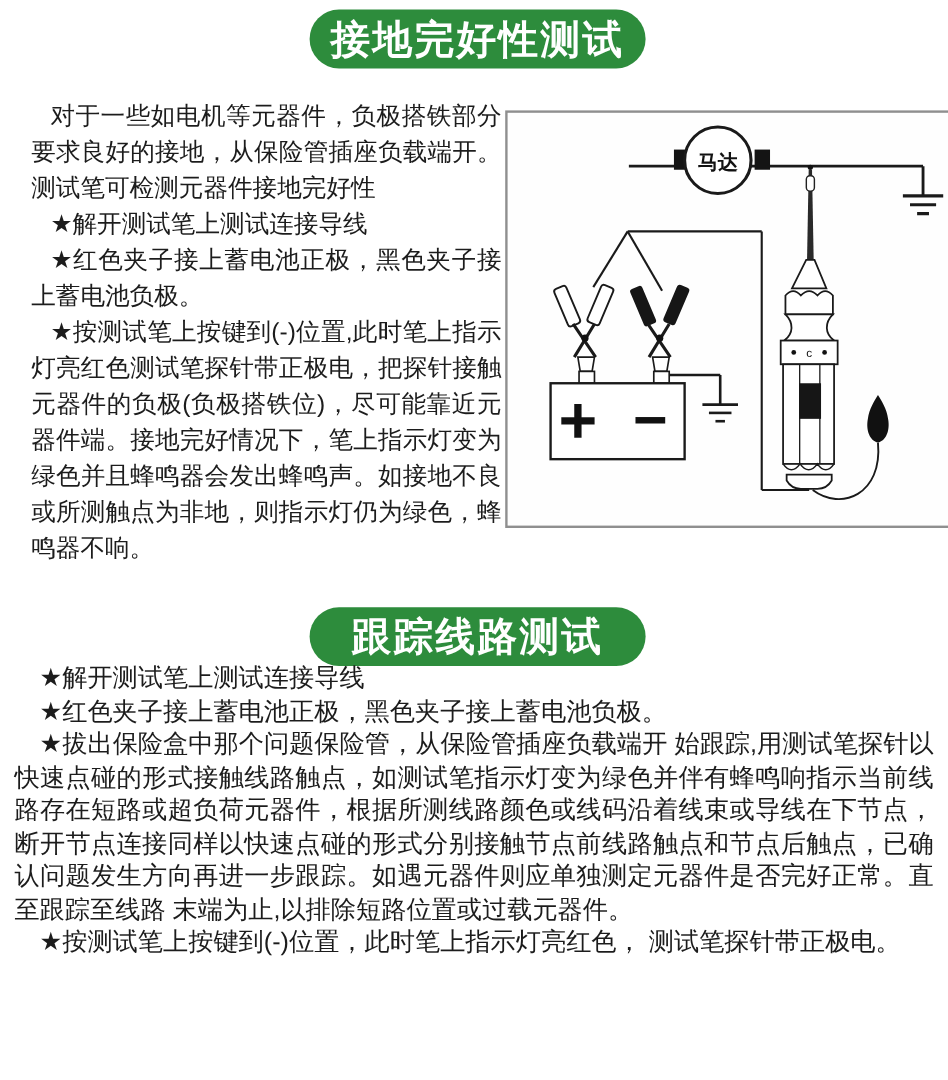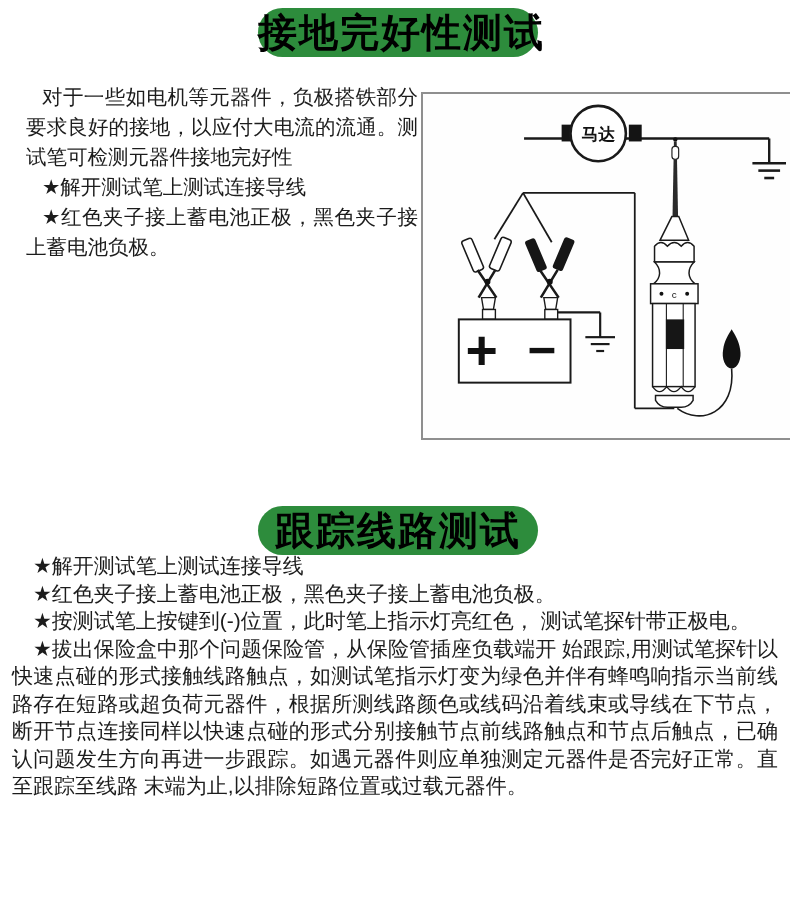--- a/index.html
+++ b/index.html
@@ -10,22 +10,22 @@
     color:#1c1c1c;
     position:relative;
     overflow:hidden;
   }
   .pill{
     position:absolute;
     left:258px;
     width:280px;height:49px;
     background:#2d8c3c;
     border-radius:25px;
-    color:#000000;
-    font-size:39px;
+    color:#ffffff;
+    font-size:33px;
     font-weight:bold;
     letter-spacing:2px;
     text-align:center;
     line-height:50px;
     white-space:nowrap;
   }
   .pill1{top:8px;}
   .pill2{top:506px;}
   .sec1-text{
     position:absolute;
@@ -53,23 +53,24 @@
     background:#fefefe;
   }
   .diagram svg{display:block;width:100%;height:100%;}
 </style>
 </head>
 <body>
 
 <div class="pill pill1">接地完好性测试</div>
 
 <div class="sec1-text">
-  <p class="ind1">对于一些如电机等元器件，负极搭铁部分要求良好的接地，以应付大电流的流通。测试笔可检测元器件接地完好性</p>
+  <p class="ind1">对于一些如电机等元器件，负极搭铁部分要求良好的接地，从保险管插座负载端开。测试笔可检测元器件接地完好性</p>
   <p class="ind1">★解开测试笔上测试连接导线</p>
   <p class="ind1">★红色夹子接上蓄电池正极，黑色夹子接上蓄电池负极。</p>
+  <p class="ind1">★按测试笔上按键到(-)位置,此时笔上指示灯亮红色测试笔探针带正极电，把探针接触元器件的负极(负极搭铁位)，尽可能靠近元器件端。接地完好情况下，笔上指示灯变为绿色并且蜂鸣器会发出蜂鸣声。如接地不良或所测触点为非地，则指示灯仍为绿色，蜂鸣器不响。</p>
 </div>
 
 <div class="diagram">
   <svg viewBox="0 0 342 348" xmlns="http://www.w3.org/2000/svg">
 
     <g stroke="#1a1a1a" stroke-width="2.4" fill="none">
       <path d="M79 45 H327"></path>
       <path d="M327 45 V70"></path>
     </g>
 
@@ -155,15 +156,15 @@
       <text x="97" y="276" font-size="50" font-weight="bold" text-anchor="middle" fill="#111">−</text>
     </g>
   </svg>
 </div>
 
 <div class="pill pill2">跟踪线路测试</div>
 
 <div class="sec2-text">
   <p class="ind2">★解开测试笔上测试连接导线</p>
   <p class="ind2">★红色夹子接上蓄电池正极，黑色夹子接上蓄电池负极。</p>
+  <p class="ind2">★拔出保险盒中那个问题保险管，从保险管插座负载端开 始跟踪,用测试笔探针以快速点碰的形式接触线路触点，如测试笔指示灯变为绿色并伴有蜂鸣响指示当前线路存在短路或超负荷元器件，根据所测线路颜色或线码沿着线束或导线在下节点，断开节点连接同样以快速点碰的形式分别接触节点前线路触点和节点后触点，已确认问题发生方向再进一步跟踪。如遇元器件则应单独测定元器件是否完好正常。直至跟踪至线路 末端为止,以排除短路位置或过载元器件。</p>
   <p class="ind2">★按测试笔上按键到(-)位置，此时笔上指示灯亮红色， 测试笔探针带正极电。</p>
-  <p class="ind2">★拔出保险盒中那个问题保险管，从保险管插座负载端开 始跟踪,用测试笔探针以快速点碰的形式接触线路触点，如测试笔指示灯变为绿色并伴有蜂鸣响指示当前线路存在短路或超负荷元器件，根据所测线路颜色或线码沿着线束或导线在下节点，断开节点连接同样以快速点碰的形式分别接触节点前线路触点和节点后触点，已确认问题发生方向再进一步跟踪。如遇元器件则应单独测定元器件是否完好正常。直至跟踪至线路 末端为止,以排除短路位置或过载元器件。</p>
 </div>
 
 </body></html>

